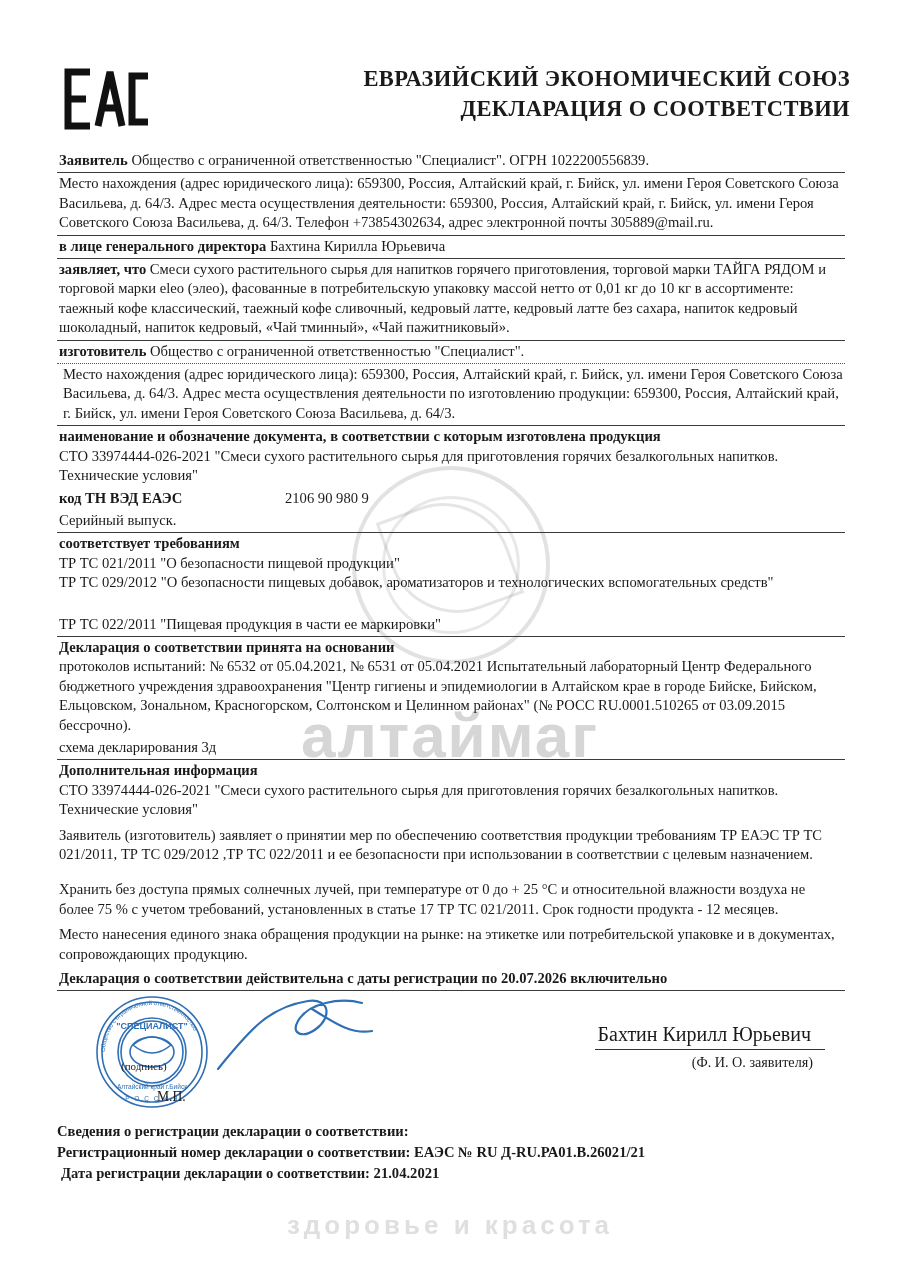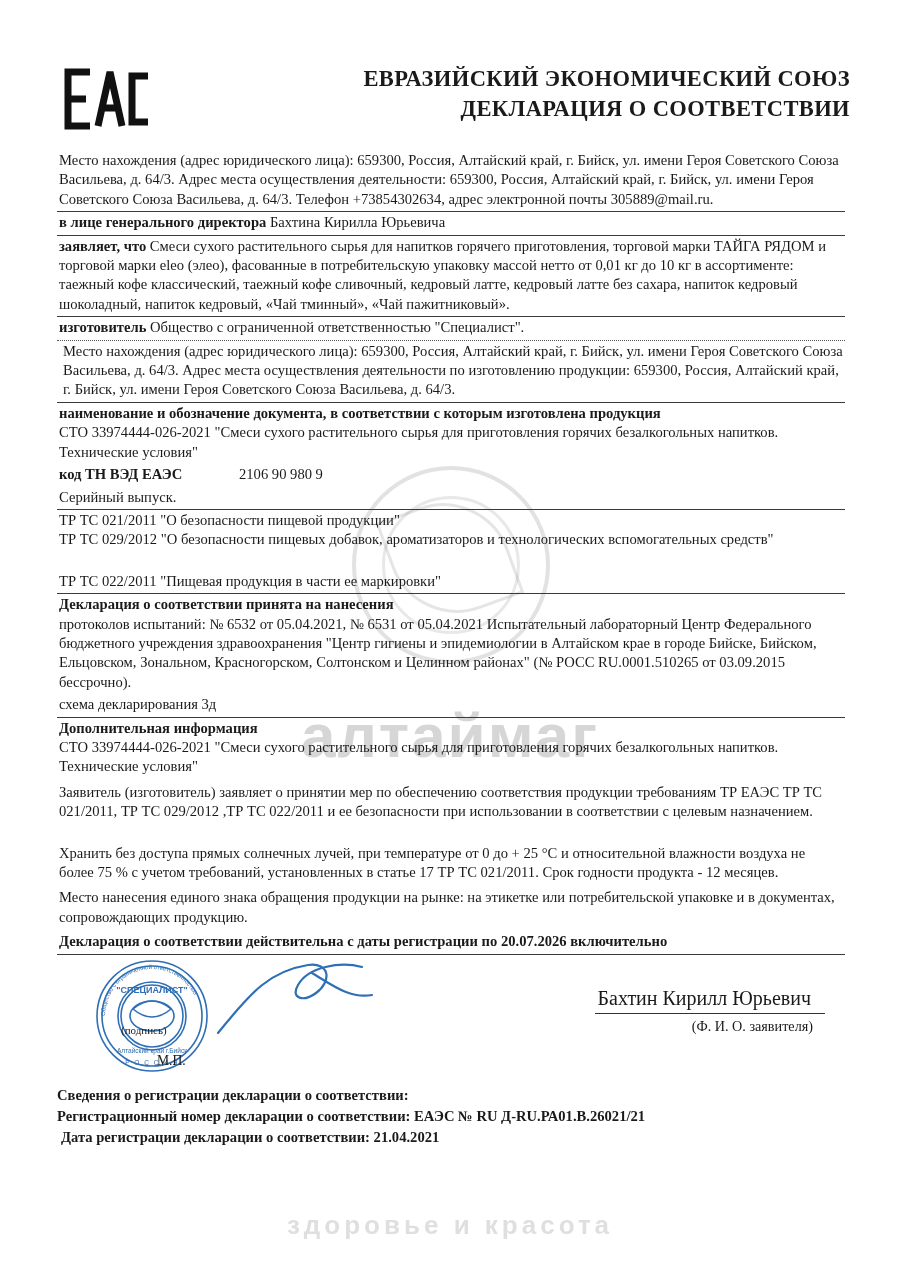--- a/index.html
+++ b/index.html
@@ -127,20 +127,21 @@
     padding: 1px 2px 2px 2px;
   }
   .sec.noline { border-bottom: none; font-family: Liberation Serif, serif; }
   .sec.dotline { border-bottom: 1px dotted #555; }
   .b { font-weight: bold; }
   p.l { margin: 0; }
   .pad-l { padding-left: 4px; }
 
   .row-code {
     display: flex;
+    gap: 46px;
   }
   .row-code .lbl { font-weight: bold; width: 170px; }
   .row-code .val { padding-left: 10px; text-align: right; }
 
   
   .sign-area {
     position: relative;
     height: 126px;
     border-bottom: none;
   }
@@ -224,20 +225,24 @@
       </svg>
     </div>
     <div class="title-block">
       <div class="title-1">ЕВРАЗИЙСКИЙ ЭКОНОМИЧЕСКИЙ СОЮЗ</div>
       <div class="title-2">ДЕКЛАРАЦИЯ О СООТВЕТСТВИИ</div>
     </div>
   </div>
 
   <div class="doc">
 
+    <div class="sec">
+      <p class="l"><span class="b">Заявитель</span>
+      <span>Общество с ограниченной ответственностью "Специалист". ОГРН 1022200556839.</span></p>
+    </div>
 
     <div class="sec">
       <p class="l">Место нахождения (адрес юридического лица): 659300, Россия, Алтайский край, г. Бийск, ул. имени Героя Советского Союза Васильева, д. 64/3. Адрес места осуществления деятельности: 659300, Россия, Алтайский край, г. Бийск, ул. имени Героя Советского Союза Васильева, д. 64/3. Телефон +73854302634, адрес электронной почты 305889@mail.ru.</p>
     </div>
 
     <div class="sec">
       <p class="l"><span class="b">в лице генерального директора</span>
       <span>Бахтина Кирилла Юрьевича</span></p>
     </div>
 
@@ -265,42 +270,43 @@
         <span class="lbl">код ТН ВЭД ЕАЭС</span>
         <span class="val">2106 90 980 9</span>
       </div>
     </div>
 
     <div class="sec">
       <p class="l">Серийный выпуск.</p>
     </div>
 
     <div class="sec noline">
+      <p class="l b">соответствует требованиям</p>
       <p class="l">ТР ТС 021/2011 "О безопасности пищевой продукции"</p>
       <p class="l">ТР ТС 029/2012 "О безопасности пищевых добавок, ароматизаторов и технологических вспомогательных средств"</p>
       <p class="l" style="height:19px">&nbsp;</p>
     </div>
     <div class="sec">
       <p class="l">ТР ТС 022/2011 "Пищевая продукция в части ее маркировки"</p>
     </div>
 
     <div class="sec noline">
-      <p class="l b">Декларация о соответствии принята на нанесения</p>
+      <p class="l b">Декларация о соответствии принята на основании</p>
       <p class="l">протоколов испытаний: № 6532 от 05.04.2021, № 6531 от 05.04.2021 Испытательный лабораторный  Центр Федерального бюджетного учреждения здравоохранения "Центр гигиены и эпидемиологии в Алтайском крае в городе Бийске, Бийском, Ельцовском, Зональном, Красногорском, Солтонском и Целинном районах" (№ РОСС RU.0001.510265 от 03.09.2015 бессрочно).</p>
     </div>
 
     <div class="sec">
       <p class="l">схема декларирования 3д</p>
     </div>
 
     <div class="sec noline">
       <p class="l b">Дополнительная информация</p>
       <p class="l">СТО 33974444-026-2021 "Смеси сухого растительного сырья для приготовления горячих безалкогольных напитков. Технические условия"</p>
       <p class="l" style="margin-top:6px">Заявитель (изготовитель) заявляет о принятии мер по обеспечению соответствия продукции требованиям ТР ЕАЭС ТР ТС 021/2011, ТР ТС 029/2012 ,ТР ТС 022/2011 и ее безопасности при использовании в соответствии с целевым назначением.</p>
-      <p class="l" style="margin-top:22px">Хранить без доступа прямых солнечных лучей, при температуре от 0 до + 25 °С и относительной влажности воздуха не более 75 %  с учетом требований, установленных в статье 17 ТР ТС 021/2011. Срок годности продукта - 12 месяцев.</p>
+      <p class="l" style="margin-top:16px">Хранить без доступа прямых солнечных лучей, при температуре от 0 до + 25 °С и относительной влажности воздуха не более 75 %  с учетом требований, установленных в статье 17 ТР ТС 021/2011. Срок годности продукта - 12 месяцев.</p>
       <p class="l" style="margin-top:6px"> Место нанесения единого знака обращения продукции на рынке: на этикетке или потребительской упаковке и в документах, сопровождающих продукцию.</p>
     </div>
 
     <div class="sec" style="margin-top:2px">
       <p class="l"><span class="b">Декларация о соответствии  действительна с даты регистрации по</span>
       <span class="b">20.07.2026 включительно</span></p>
     </div>
 
     <div class="sign-area">
 

